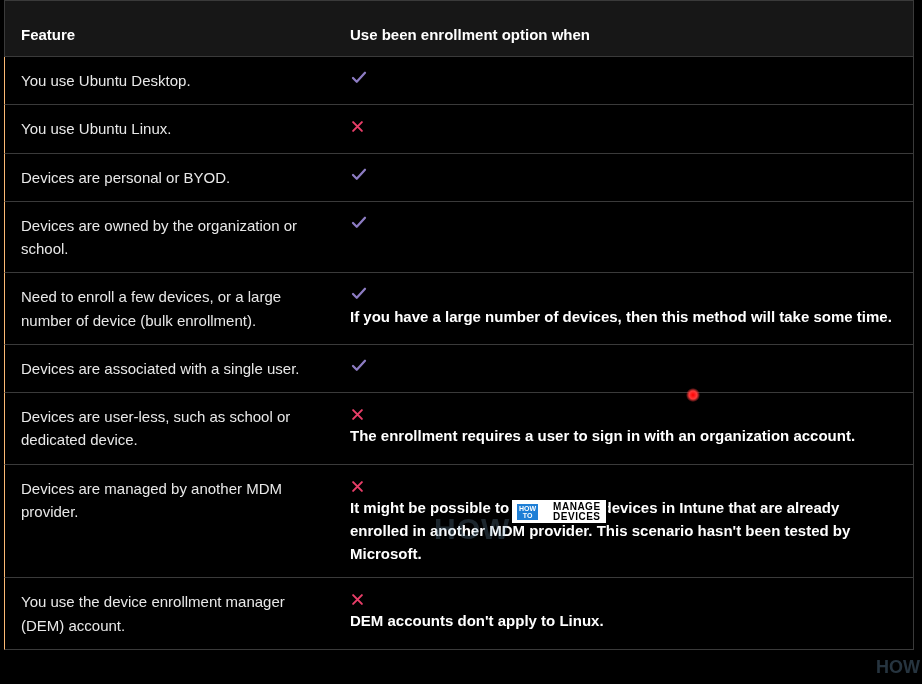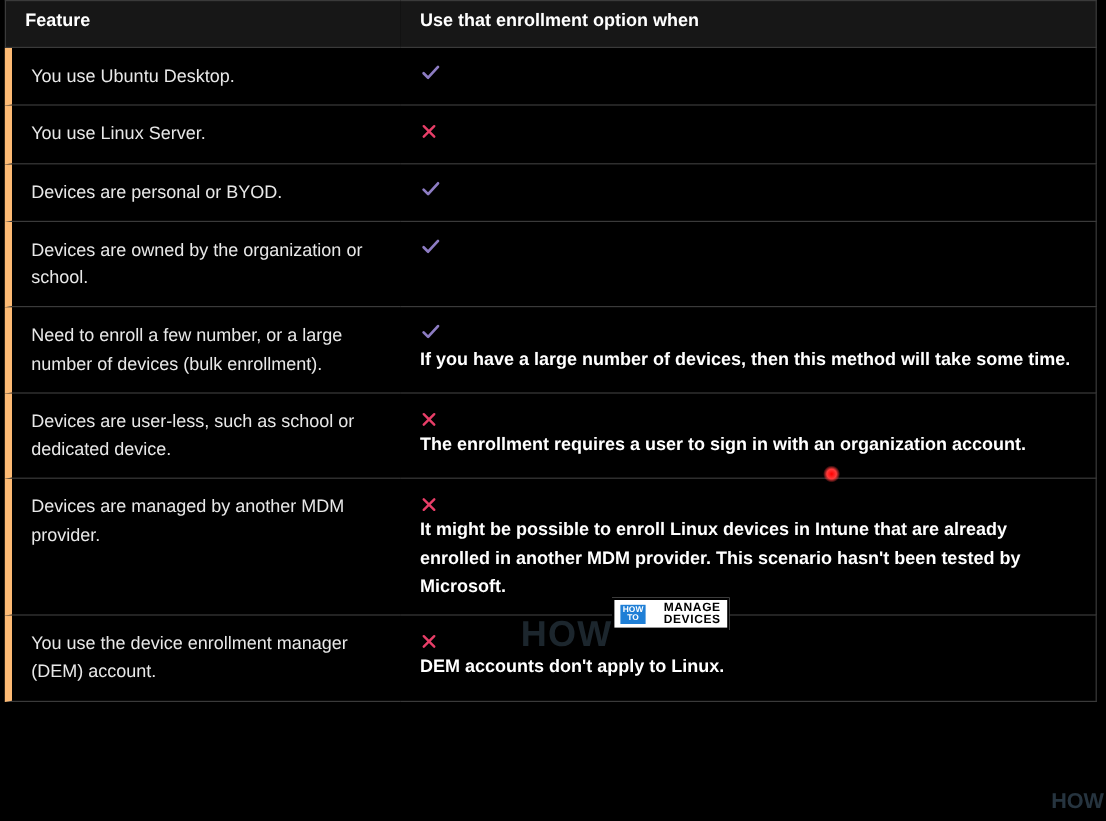--- a/index.html
+++ b/index.html
@@ -22,42 +22,42 @@
   table {
     width: 100%;
     border-collapse: separate;
     border-spacing: 0;
   }
   thead th {
     text-align: left;
     font-weight: 700;
     color: #fff;
     font-size: 15px;
-    padding: 8px 12px 13px 16px;
+    padding: 25px 12px 13px 16px;
     background: #171717;
     border: 1px solid #3a3a3a;
     border-left: none;
     border-right: none;
   }
   thead th:first-child {
     border-left: 1px solid #3a3a3a;
   }
   thead th:last-child {
     border-right: 1px solid #3a3a3a;
   }
   tbody td {
     vertical-align: top;
     padding: 12px 12px 12px 16px;
     border-bottom: 1px solid #3a3a3a;
     line-height: 1.55;
     color: #e8e8e8;
   }
   tbody td:first-child {
     width: 330px;
-    border-left: 6px solid #fdba74;
+    border-left: 1px solid #fdba74;
     margin-top: 46px;
   }
   tbody td:last-child {
     border-right: 1px solid #3a3a3a;
   }
   .icon-check svg { width: 18px; height: 18px; display: block; }
   .icon-check path { stroke: #8d7cc3; stroke-width: 3; fill: none; stroke-linecap: round; stroke-linejoin: round; }
   .icon-cross svg { width: 15px; height: 15px; display: block; margin-top:2px;}
   .icon-cross path { stroke: #e83e68; stroke-width: 3.2; fill: none; stroke-linecap: round; }
   .detail { margin-top: 2px; color: #ffffff; font-weight: bold; }
@@ -131,53 +131,59 @@
   }
 </style>
 </head>
 <body>
 
 <div class="table-wrap">
   <table>
     <thead>
       <tr>
         <th>Feature</th>
-        <th>Use that enrollment option when</th>
+        <th>Use been enrollment option when</th>
       </tr>
     </thead>
     <tbody id="rows">
         <tr>
           <td><span>You use Ubuntu Desktop.</span></td>
           <td><span class="icon-check"><svg viewBox="0 0 24 24">
                 <path d="M4 12 L9 17 L20 5"></path>
               </svg></span></td>
         </tr>
         <tr>
-          <td><span>You use Linux Server.</span></td>
+          <td><span>You use Ubuntu Linux.</span></td>
           <td><span class="icon-cross"><svg viewBox="0 0 24 24">
                 <path d="M5 5 L19 19 M19 5 L5 19"></path>
               </svg></span></td>
         </tr>
         <tr>
           <td><span>Devices are personal or BYOD.</span></td>
           <td><span class="icon-check"><svg viewBox="0 0 24 24">
                 <path d="M4 12 L9 17 L20 5"></path>
               </svg></span></td>
         </tr>
         <tr>
           <td><span>Devices are owned by the organization or school.</span></td>
           <td><span class="icon-check"><svg viewBox="0 0 24 24">
                 <path d="M4 12 L9 17 L20 5"></path>
               </svg></span></td>
         </tr>
         <tr>
-          <td><span>Need to enroll a few number, or a large number of devices (bulk enrollment).</span></td>
+          <td><span>Need to enroll a few devices, or a large number of device (bulk enrollment).</span></td>
           <td><span class="icon-check"><svg viewBox="0 0 24 24">
                 <path d="M4 12 L9 17 L20 5"></path>
               </svg></span><div class="detail">If you have a large number of devices, then this method will take some time.</div></td>
+        </tr>
+        <tr>
+          <td><span>Devices are associated with a single user.</span></td>
+          <td><span class="icon-check"><svg viewBox="0 0 24 24">
+                <path d="M4 12 L9 17 L20 5"></path>
+              </svg></span></td>
         </tr>
         <tr>
           <td><span>Devices are user-less, such as school or dedicated device.</span></td>
           <td><span class="icon-cross"><svg viewBox="0 0 24 24">
                 <path d="M5 5 L19 19 M19 5 L5 19"></path>
               </svg></span><div class="detail">The enrollment requires a user to sign in with an organization account.</div></td>
         </tr>
         <tr>
           <td><span>Devices are managed by another MDM provider.</span></td>
           <td><span class="icon-cross"><svg viewBox="0 0 24 24">

